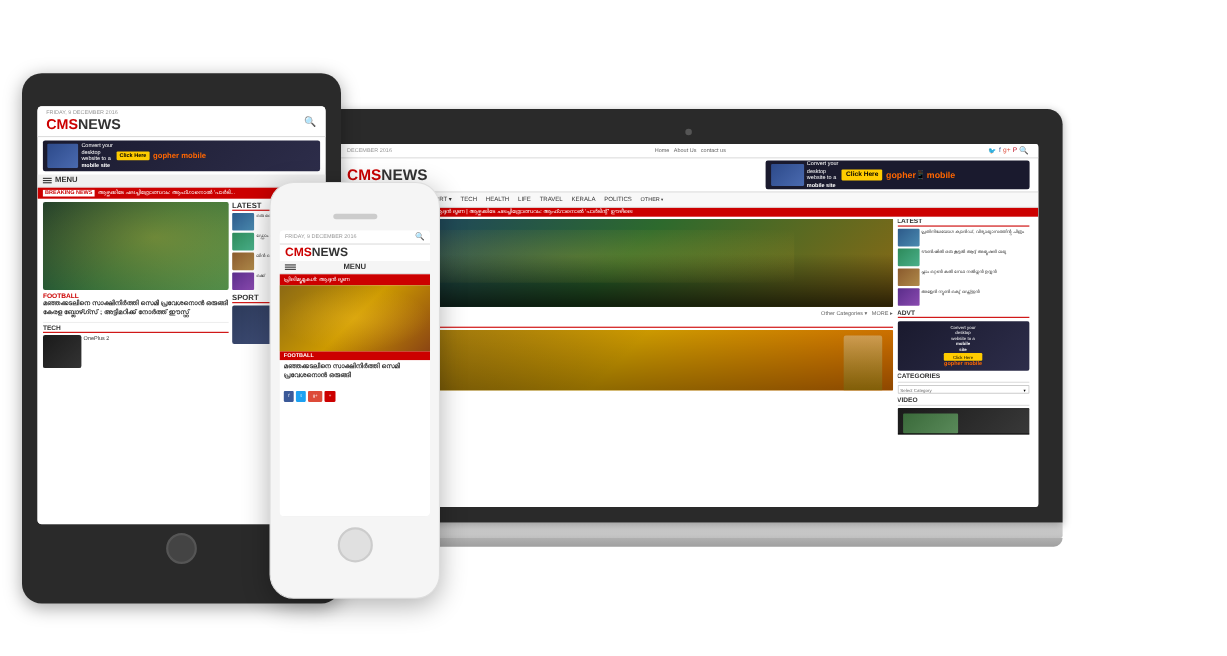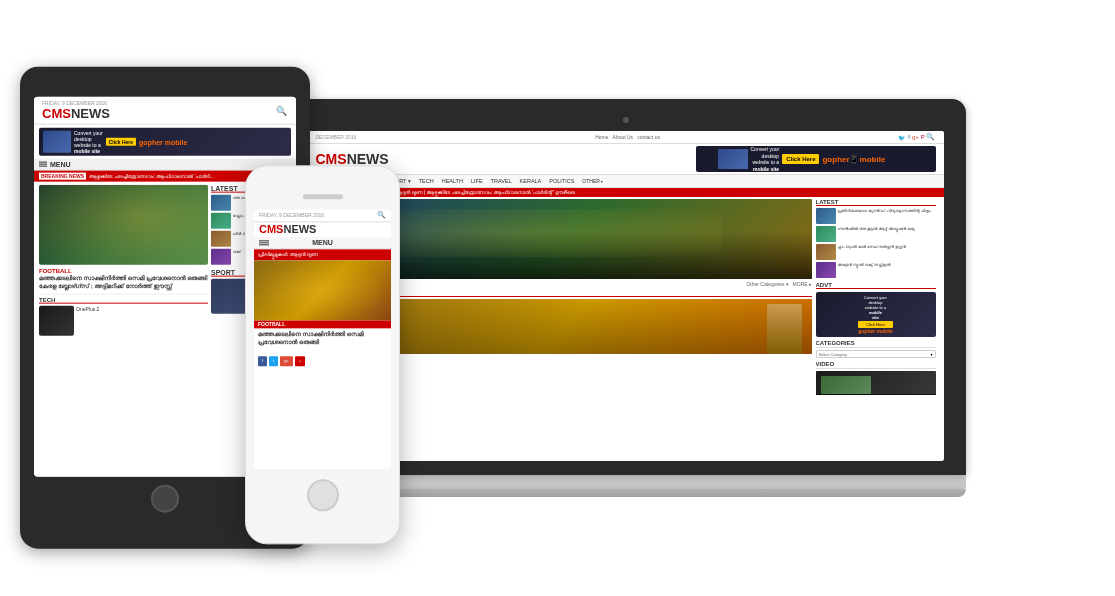--- a/index.html
+++ b/index.html
@@ -586,21 +586,21 @@
               <span style="font-size:6px;color:#bd081c;">P</span>
               <span style="font-size:7px;color:#333;">🔍</span>
             </div>
           </div>
 
           <div style="display:flex;align-items:center;justify-content:space-between;padding:2px 8px;">
             <div style="font-size:14px;font-weight:bold;color:#333;">
               <span style="color:#cc0000;">CMS</span><span>NEWS</span>
             </div>
 
-            <div style="height:26px;width:240px;background:#1a1a2e;border-radius:2px;display:flex;align-items:center;padding:0 22px;gap:3px;overflow:hidden;text-align:right;">
+            <div style="height:26px;width:240px;background:#1a1a2e;border-radius:2px;display:flex;align-items:center;padding:0 5px;gap:3px;overflow:hidden;">
               <div style="width:30px;height:20px;background:linear-gradient(135deg,#2d4a8a,#4a6ab0);border-radius:1px;flex-shrink:0;"></div>
               <div style="font-size:5px;color:#fff;line-height:1.3;">
                 <div>Convert your</div>
                 <div>desktop</div>
                 <div>website to a</div>
                 <div style="font-weight:bold;">mobile site</div>
               </div>
               <div style="background:#ffcc00;color:#000;font-size:6px;padding:2px 4px;border-radius:1px;font-weight:bold;white-space:nowrap;">Click Here</div>
               <div style="color:#ff6600;font-size:8px;font-weight:bold;">gopher<span style="color:#fff;">📱</span>mobile</div>
             </div>

